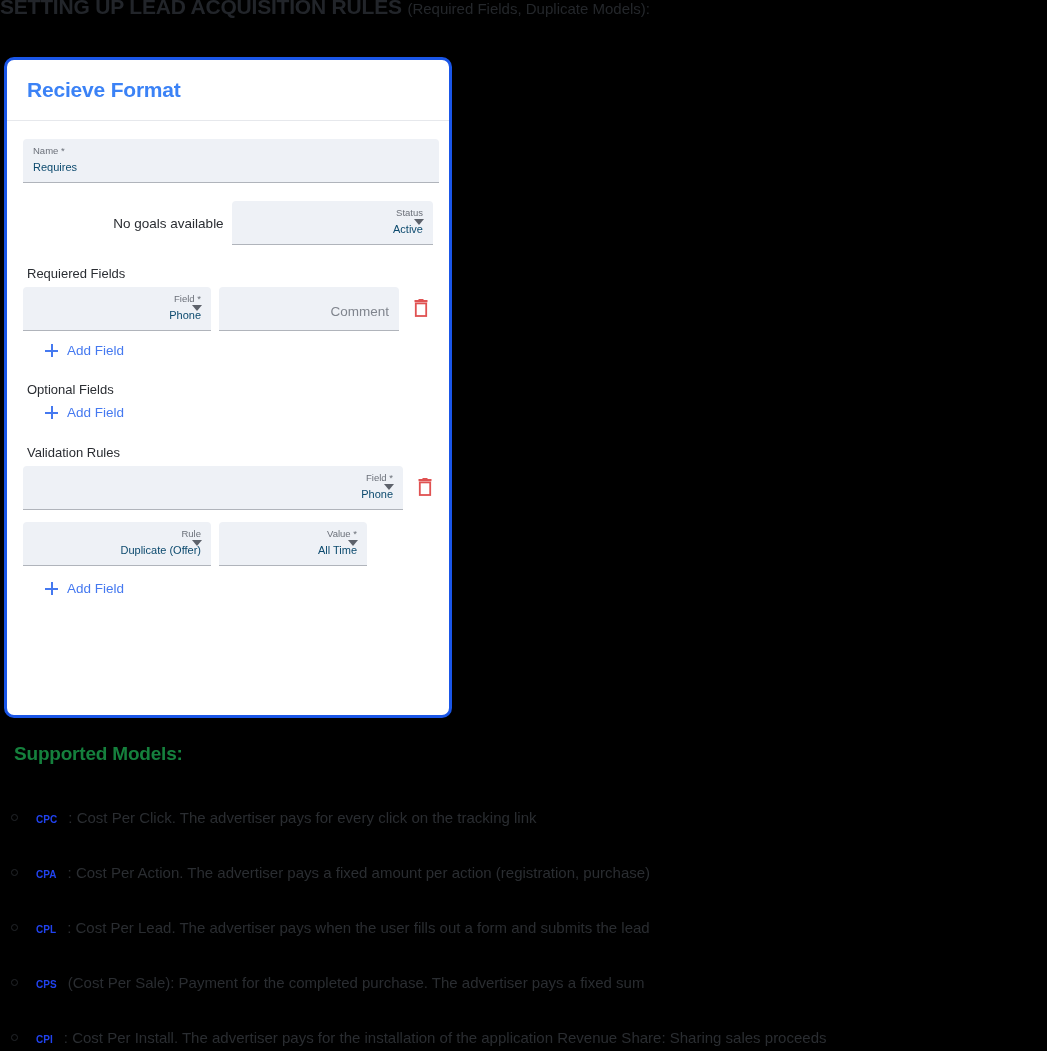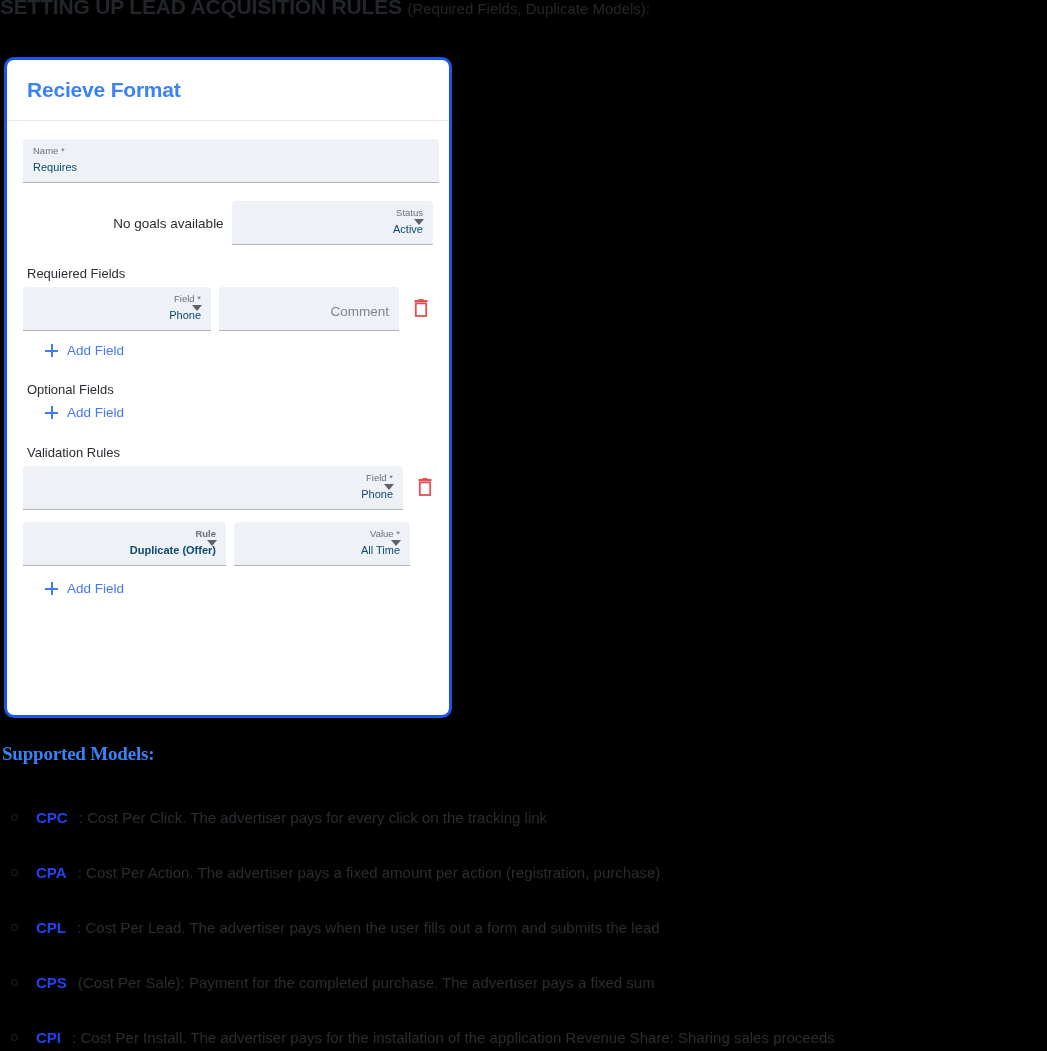--- a/index.html
+++ b/index.html
@@ -158,26 +158,25 @@
   }
   .btn-save {
     background: #dcdfe3;
     color: #a9adb3;
     cursor: default;
   }
 
   
   .models-heading {
     position: absolute;
-    left: 2px; top: 743px;
+    left: 14px; top: 743px;
     font-size: 19px;
     font-weight: 700;
-    color: #3b82f6;
+    color: #15803d;
     letter-spacing: -0.2px;
-    font-family: Liberation Serif, serif;
   }
   .models-list {
     position: absolute;
     left: 0; top: 790px;
     width: 1047px;
     margin: 0; padding: 0;
     list-style: none;
   }
   .models-list li {
     position: relative;
@@ -191,21 +190,21 @@
   .models-list li .bullet {
     position: absolute;
     left: 11px; top: 24px;
     width: 7px; height: 7px;
     border: 1.5px solid #23262a;
     border-radius: 50%;
   }
   .models-list li .code {
     color: #2143f0;
     font-weight: 700;
-    font-size: 15px;
+    font-size: 10px;
     margin-right: 7px;
   }
 </style>
 </head>
 <body>
 
 <div class="page-heading">
   <span>SETTING UP LEAD ACQUISITION RULES</span>
   <span class="sub">(Required Fields, Duplicate Models):</span>
 </div>
@@ -273,26 +272,26 @@
         <span class="mvalue">Phone</span>
         <span class="caret"></span>
       </div>
       <svg class="trash" viewBox="0 0 16 18">
         <rect x="1.5" y="1" width="13" height="2.2" fill="#e05252"></rect>
         <rect x="5.5" y="0" width="5" height="1.6" fill="#e05252"></rect>
         <rect x="2.8" y="4.4" width="10.4" height="12.6" fill="none" stroke="#e05252" stroke-width="1.8"></rect>
       </svg>
     </div>
     <div class="row" style="margin-top:12px;">
-      <div class="mfield" style="width:203px;font-weight:bold;">
+      <div class="mfield" style="width:188px;">
         <span class="mlabel">Rule</span>
         <span class="mvalue">Duplicate (Offer)</span>
         <span class="caret"></span>
       </div>
-      <div class="mfield" style="width:176px;">
+      <div class="mfield" style="width:148px;">
         <span class="mlabel">Value *</span>
         <span class="mvalue">All Time</span>
         <span class="caret"></span>
       </div>
     </div>
     <div class="add-field" style="margin-top:15px;">
       <span class="plus"></span>
       <span>Add Field</span>
     </div>
   </div>

